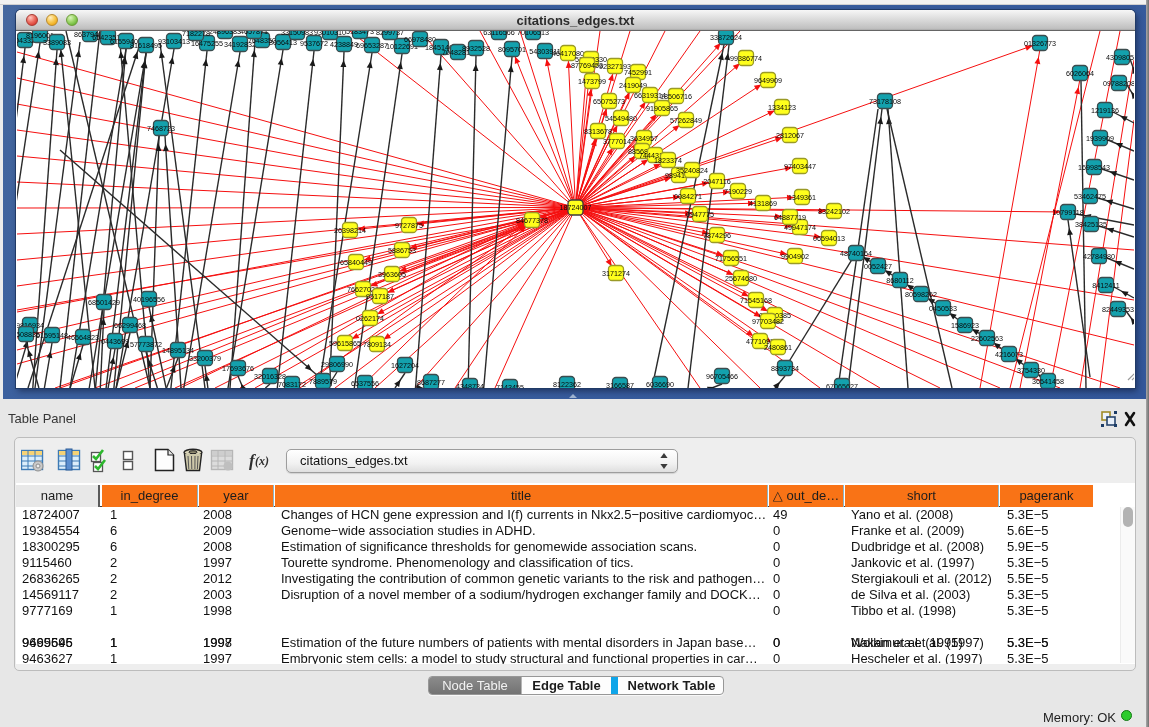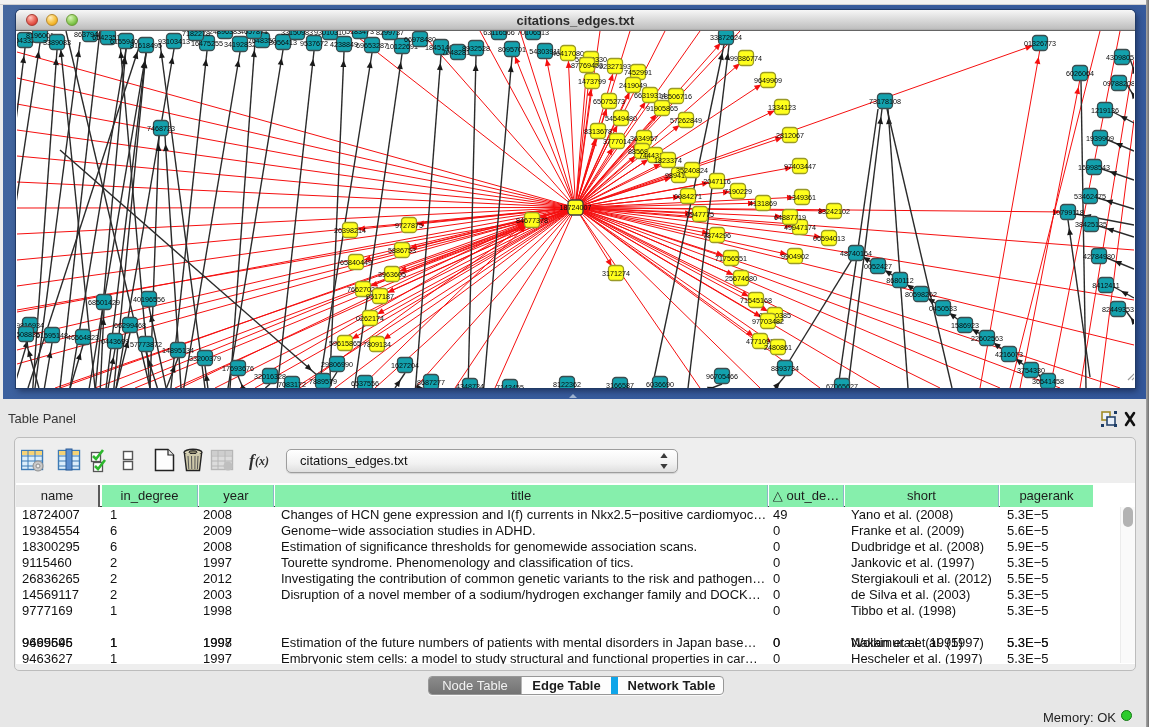--- a/index.html
+++ b/index.html
@@ -18,21 +18,21 @@
 .tl { position:absolute; top:4px; width:12px; height:12px; border-radius:50%; }
 #tl-r { left:10px; background:radial-gradient(circle at 35% 28%,#ffc5bd,#ec6e62 45%,#d93b31 80%); border:1px solid #a83a32;}
 #tl-y { left:30px; background:radial-gradient(circle at 35% 28%,#ffeec2,#f8c84f 45%,#efa816 80%); border:1px solid #b8892f;}
 #tl-g { left:50px; background:radial-gradient(circle at 35% 28%,#d8f3bb,#9ad465 45%,#68b637 80%); border:1px solid #6d9b3a;}
 #canvas { position:absolute; left:1px; top:21px; width:1117px; height:357px; background:#fff; overflow:hidden; }
 #tphead { position:absolute; left:0; top:399px; width:1146px; height:31px; background:#e7e7e7; }
 #tphead .t { position:absolute; left:8px; top:12px; font-size:13px; color:#363636; }
 #panelbox { position:absolute; left:14px; top:437px; width:1122px; height:234px;
   background:#eeeeee; border:1px solid #bcbcbc; border-radius:5px; }
 #tablewrap { position:absolute; left:16px; top:483px; width:1119px; height:181px; background:#fff; overflow:hidden; }
-.hcell { position:absolute; top:0px; height:22px; background:#86efac; font-size:13px; color:#1d1d1d;
+.hcell { position:absolute; top:0px; height:22px; background:#f97316; font-size:13px; color:#1d1d1d;
   text-align:center; line-height:22px; border-right:1px solid #8cb6c6; }
 #thead { position:absolute; left:0; top:2px; width:1077px; height:22px; border-bottom:1px solid #3c3c3c; }
 .trow { position:absolute; left:0; width:1119px; height:16px; font-size:13px; color:#111; }
 .trow span { position:absolute; top:0px; white-space:nowrap; }
 #vscroll { position:absolute; left:1104px; top:24px; width:15px; height:156px; background:#fafafa; border-left:1px solid #ececec; }
 #vthumb { position:absolute; left:2px; top:0px; width:10px; height:20px; background:#b3b3b3; border-radius:5px; }
 #tabs { position:absolute; left:428px; top:676px; width:296px; height:19px; border:1px solid #979797;
   border-radius:4px; background:#fdfdfd; overflow:hidden; box-shadow:0 1px 0 rgba(255,255,255,.7);}
 .tab { position:absolute; top:0; height:19px; font-size:13px; font-weight:bold; color:#1c1c1c; text-align:center; line-height:18px; }
 #tab1 { left:0; width:92px; background:linear-gradient(#8b8b8b,#707070); color:#f2f2f2; font-weight:normal; }

